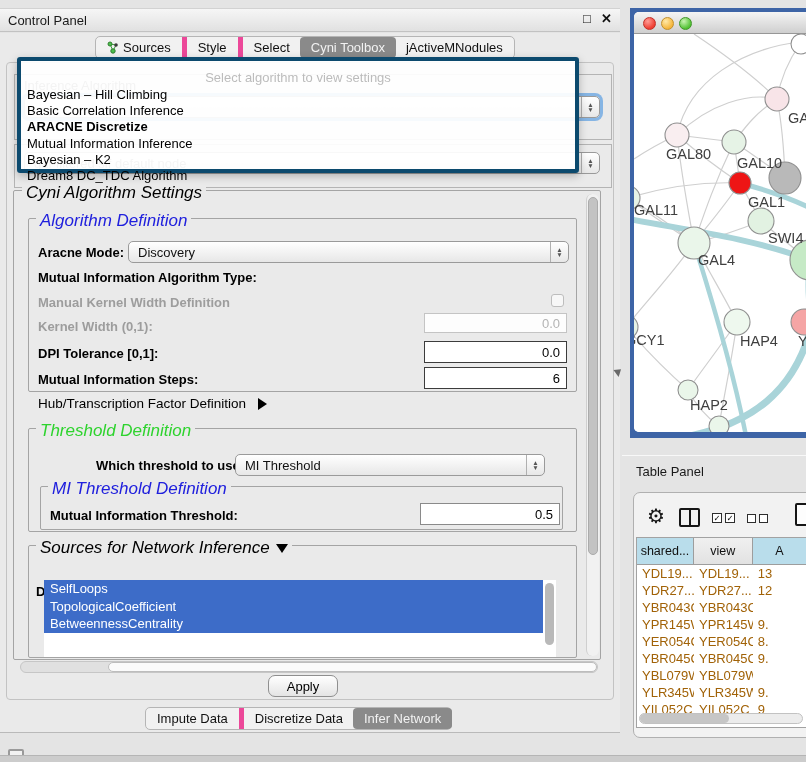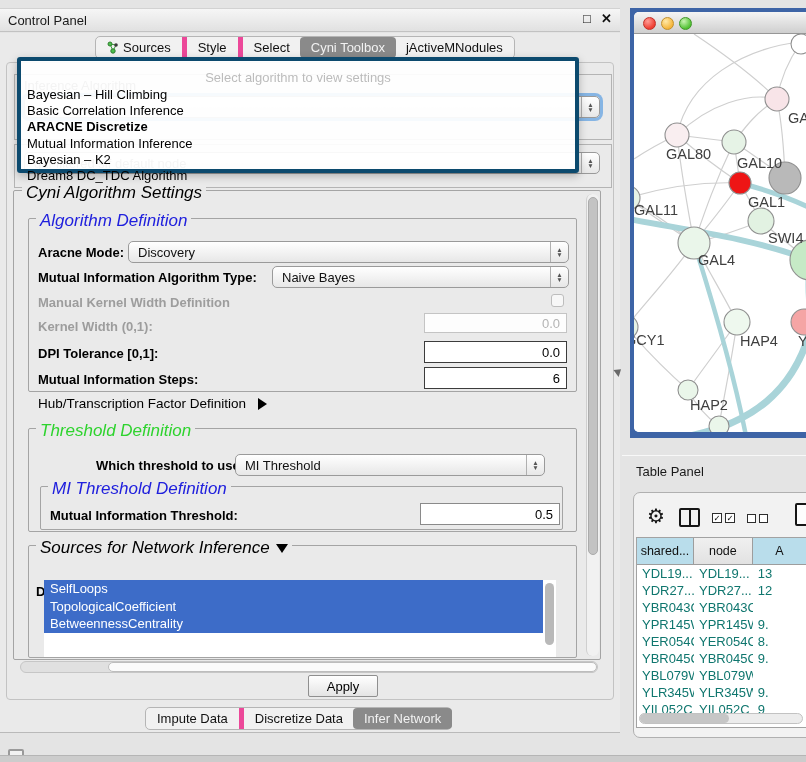--- a/index.html
+++ b/index.html
@@ -88,22 +88,22 @@
   .src-list { left:44px; top:580px; width:512px; height:77px; background:#fff; overflow:hidden; }
   .src-item { background:#3d6cc8; color:#fff; font-size:13px; height:17.5px; line-height:17.5px;
     padding-left:6px; width:499px; }
   .src-sb { left:545px; top:583px; width:9px; height:62px; background:#b9b9b9; border-radius:5px; }
   .hsb-track { left:20px; top:661px; width:578px; height:12px; background:#e0e0e0;
     border:1px solid #c6c6c6; border-radius:6px; }
   .hsb-thumb { left:108px; top:662px; width:489px; height:10px; background:#fbfbfb;
     border:1px solid #bdbdbd; border-radius:6px; }
 
   .apply-btn { left:268px; top:675px; width:70px; height:22px; border:1px solid #8f8f8f;
-    border-radius:2px; background:linear-gradient(#ffffff,#e4e4e4); font-size:13px;
-    display:flex; align-items:center; justify-content:center; color:#000; cursor:default;margin-left:40px; }
+    border-radius:7px; background:linear-gradient(#ffffff,#e4e4e4); font-size:13px;
+    display:flex; align-items:center; justify-content:center; color:#000; cursor:default; }
 
   .corner-icon { left:8px; top:749px; width:16px; height:13px; border:2px solid #9a9a9a;
     border-radius:2px; background:#f2f2f2; }
   .bottom-strip { left:0; top:755px; width:806px; height:7px; background:#cccccc; border-top:1px solid #b5b5b5; }
 
   .cursor-mark { left:613px; top:368px; width:0; height:0; border-right:7px solid #6a6a6a;
     border-top:3px solid transparent; border-bottom:5px solid transparent; transform:rotate(18deg); }
 
   
   .net-frame { left:630px; top:8px; width:176px; height:430px; background:#3d64a6; padding:4px 0 6px 4px; }
@@ -135,21 +135,21 @@
     border-radius:2px; background:#fdfdfd; }
   .table-box { left:636px; top:537px; width:172px; height:191px; border:1px solid #a2a2a2;
     background:#fff; overflow:hidden; }
   .thead { display:flex; height:27px; }
   .th { border-right:1px solid #9d9d9d; border-bottom:1px solid #9d9d9d; font-size:12.5px;
     display:flex; align-items:center; justify-content:center; color:#111;
     background:linear-gradient(#f0f0f0,#e2e2e2); }
   .th.sel { background:#b9ddeb; }
   .tbody { overflow:hidden; height:152px; }
   .tr { display:flex; height:17px; }
-  .td { font-size:13px; color:#0f766e; padding-left:5px; display:flex; align-items:center;
+  .td { font-size:13px; color:#a16207; padding-left:5px; display:flex; align-items:center;
     white-space:nowrap; overflow:hidden; }
   .tp-hsb-track { left:639px; top:713px; width:164px; height:11px; background:#ececec;
     border:1px solid #c2c2c2; border-radius:6px; }
   .tp-hsb-thumb { left:640px; top:714px; width:89px; height:9px; background:#c6c6c6; border-radius:6px; }
 </style>
 </head>
 <body>
 
 <div id="stage">
 
@@ -220,24 +220,20 @@
   <div class="abs gtitle blue" style="left:36px; top:211px;">Algorithm Definition</div>
   <div class="abs group g-algdef"></div>
 
   <div class="abs lbl b" style="left:38px; top:245px;">Aracne Mode:</div>
   <div class="abs combo" style="left:128px; top:241px; width:441px;">
     <span class="val">Discovery</span>
     <span class="step">▲<br>▼</span>
   </div>
 
   <div class="abs lbl b" style="left:38px; top:270px;">Mutual Information Algorithm Type:</div>
-  <div class="abs combo" style="left:272px; top:266px; width:297px;">
-    <span class="val">Naive Bayes</span>
-    <span class="step">▲<br>▼</span>
-  </div>
 
   <div class="abs lbl dis" style="left:38px; top:295px;">Manual Kernel Width Definition</div>
   <div class="abs checkbox" style="left:551px; top:294px;"></div>
 
   <div class="abs lbl dis" style="left:38px; top:319px;">Kernel Width (0,1):</div>
   <input class="abs field dis" style="left: 424px; top: 313px; width: 143px; height: 20px;" value="0.0">
 
   <div class="abs lbl b" style="left:38px; top:346px;">DPI Tolerance [0,1]:</div>
   <input class="abs field" style="left: 424px; top: 341px; width: 143px; height: 22px;" value="0.0">
 
@@ -377,21 +373,21 @@
   </div>
   <div class="abs chkrow unchecked">
     <span class="cbx small"></span>
       <span class="cbx small"></span>
   </div>
   <div class="abs doc-icon"></div>
 
   <div class="abs table-box">
     <div class="thead" id="table-head">
         <div class="th sel" style="width: 63px;">shared...</div>
-        <div class="th" style="width: 65px;">node</div>
+        <div class="th" style="width: 65px;">view</div>
         <div class="th sel" style="width: 60px;">A</div>
       </div>
     <div class="tbody" id="table-body">
         <div class="tr">
           <div class="td" style="width: 63px;">YDL19...</div>
           <div class="td" style="width: 65px;">YDL19...</div>
           <div class="td" style="width: 60px;">13</div>
         </div>
         <div class="tr">
           <div class="td" style="width: 63px;">YDR27...</div>

